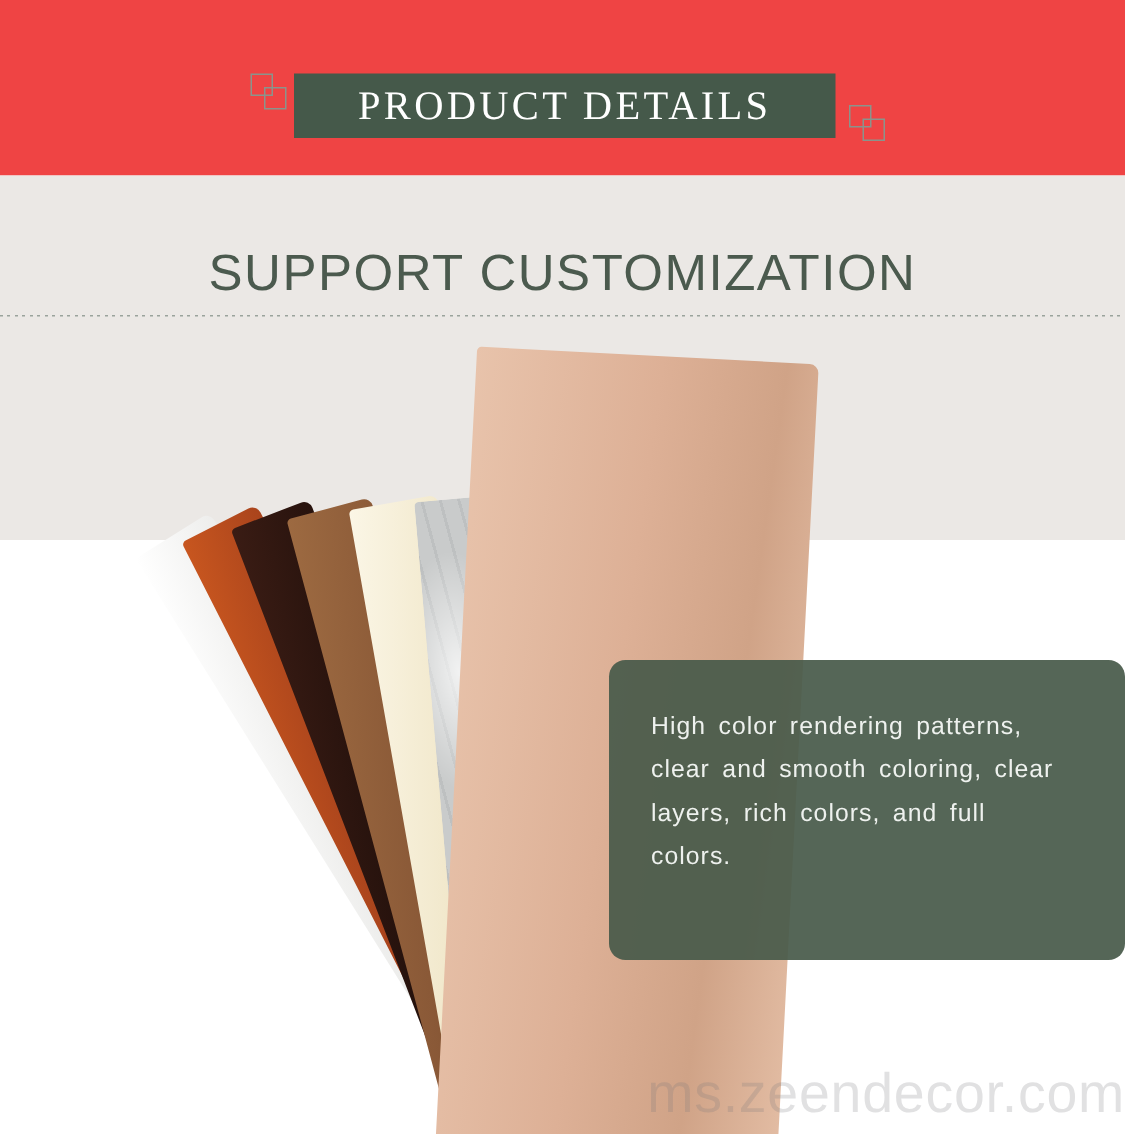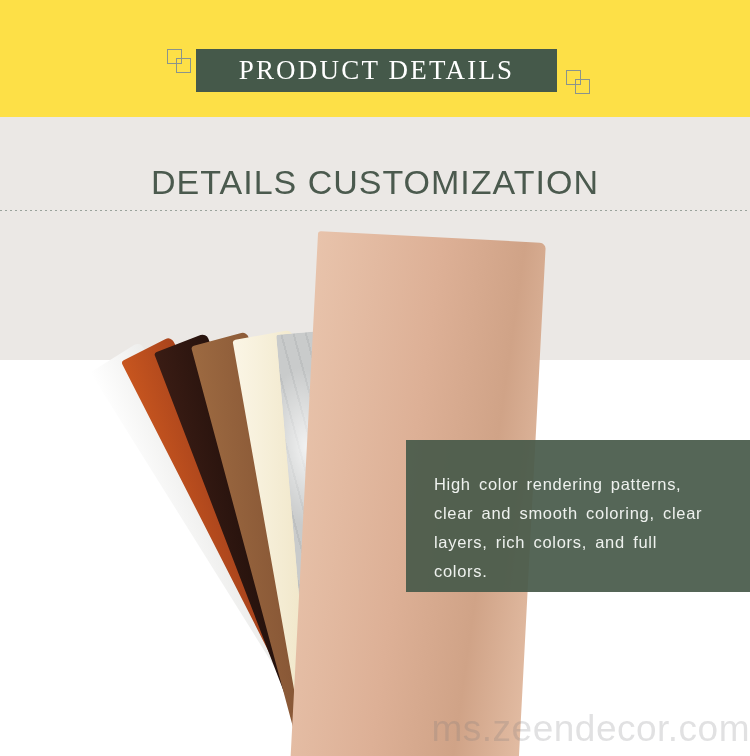--- a/index.html
+++ b/index.html
@@ -6,21 +6,21 @@
   html, body { width:750px; height:756px; }
   body {
     font-family: "Liberation Sans", sans-serif;
     background:#ffffff;
     position:relative;
     overflow:hidden;
   }
   .page { position:absolute; inset:0; width:750px; height:756px; background:#fff; }
 
   
-  .header-zone { position:absolute; left:0; top:0; width:750px; height:117px; background:#fde047; }
+  .header-zone { position:absolute; left:0; top:0; width:750px; height:117px; background:#ef4444; }
   .title-bar {
     position:absolute; left:196px; top:49px; width:361px; height:43px;
     background:#45594a; display:flex; align-items:center; justify-content:center;
   }
   .title-bar .title-text {
     font-family:"Liberation Serif", serif;
     font-size:27px; letter-spacing:2.2px; color:#ffffff; white-space:nowrap;
   }
   .deco { position:absolute; width:26px; height:26px; }
   .deco i { position:absolute; display:block; border:1.3px solid #8a948c; }
@@ -62,23 +62,24 @@
   .marble {
     background-image:
       radial-gradient(ellipse 60px 130px at 30% 25%, rgba(255,255,255,.75), transparent 62%),
       radial-gradient(ellipse 50px 110px at 72% 62%, rgba(255,255,255,.55), transparent 60%),
       radial-gradient(ellipse 40px 90px at 45% 85%, rgba(120,125,128,.30), transparent 65%),
       repeating-linear-gradient(80deg, rgba(130,135,138,.16) 0 2px, transparent 2px 12px);
   }
 
   
   .caption {
-    position:absolute; left:406px; top:440px; width:344px; height:152px;
+    position:absolute; left:406px; top:440px; width:344px; height:200px;
     background:rgba(72,90,74,0.93);
     padding:30px 38px 0 28px;
+    border-radius:11px;
   }
   .caption p {
     font-family:"Liberation Sans", sans-serif;
     font-size:16.5px; line-height:29px; color:#eef1ee;
     letter-spacing:.7px; word-spacing:3px;
   }
 
   
   .watermark {
     position:absolute; left:0; right:0; bottom:6px;
@@ -105,21 +106,21 @@
       <span class="title-text">PRODUCT DETAILS</span>
     </div>
 
     <div class="deco deco-right">
       <i class="a"></i>
         <i class="b"></i>
     </div>
   </div>
 
   <div class="band">
-    <div class="band-title">DETAILS  CUSTOMIZATION</div>
+    <div class="band-title">SUPPORT  CUSTOMIZATION</div>
     <div class="dotted"></div>
   </div>
 
   <div class="fan">
 
     <div class="panel" style="left:86px; top:240px; width:58px; height:430px; transform:rotate(-32deg);">
       <div class="face" style="background:linear-gradient(100deg,#ffffff,#e9e9e7 55%,#d9d9d7);"></div>
     </div>
 
     <div class="panel" style="left:118px; top:232px; width:56px; height:440px; transform:rotate(-27deg);">

